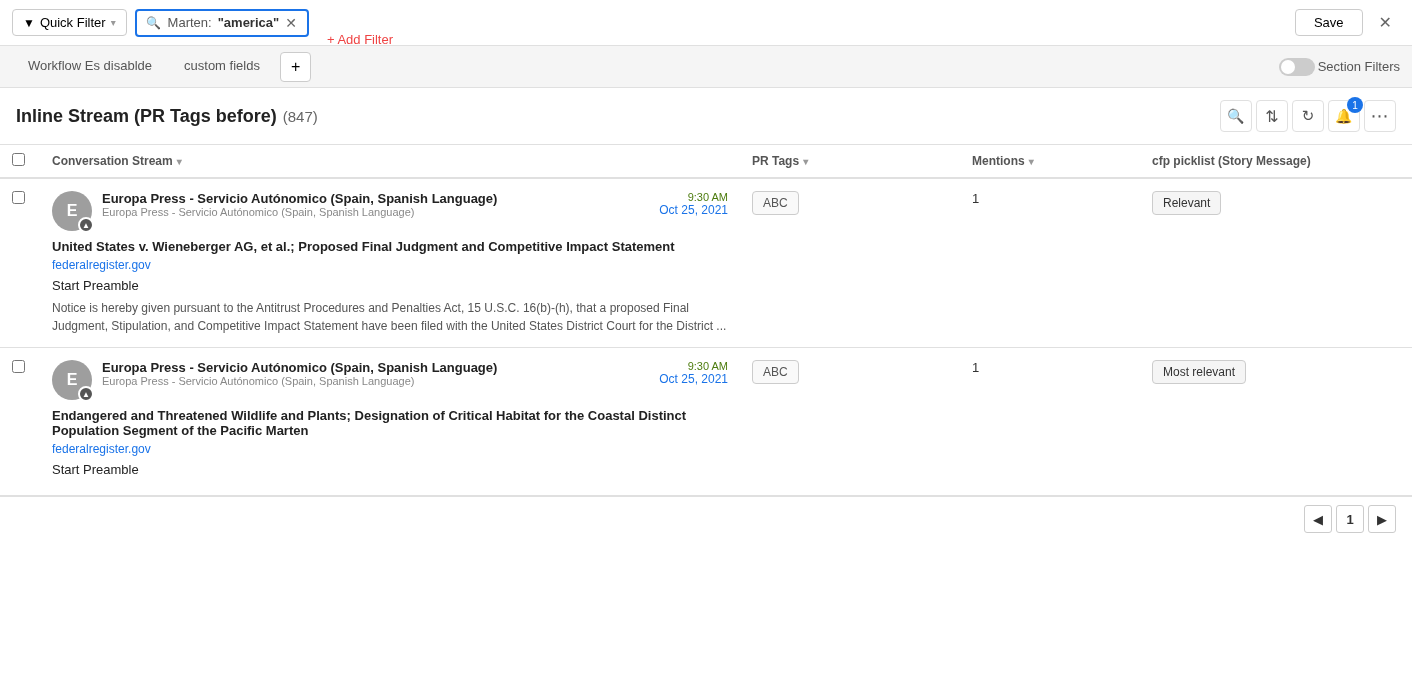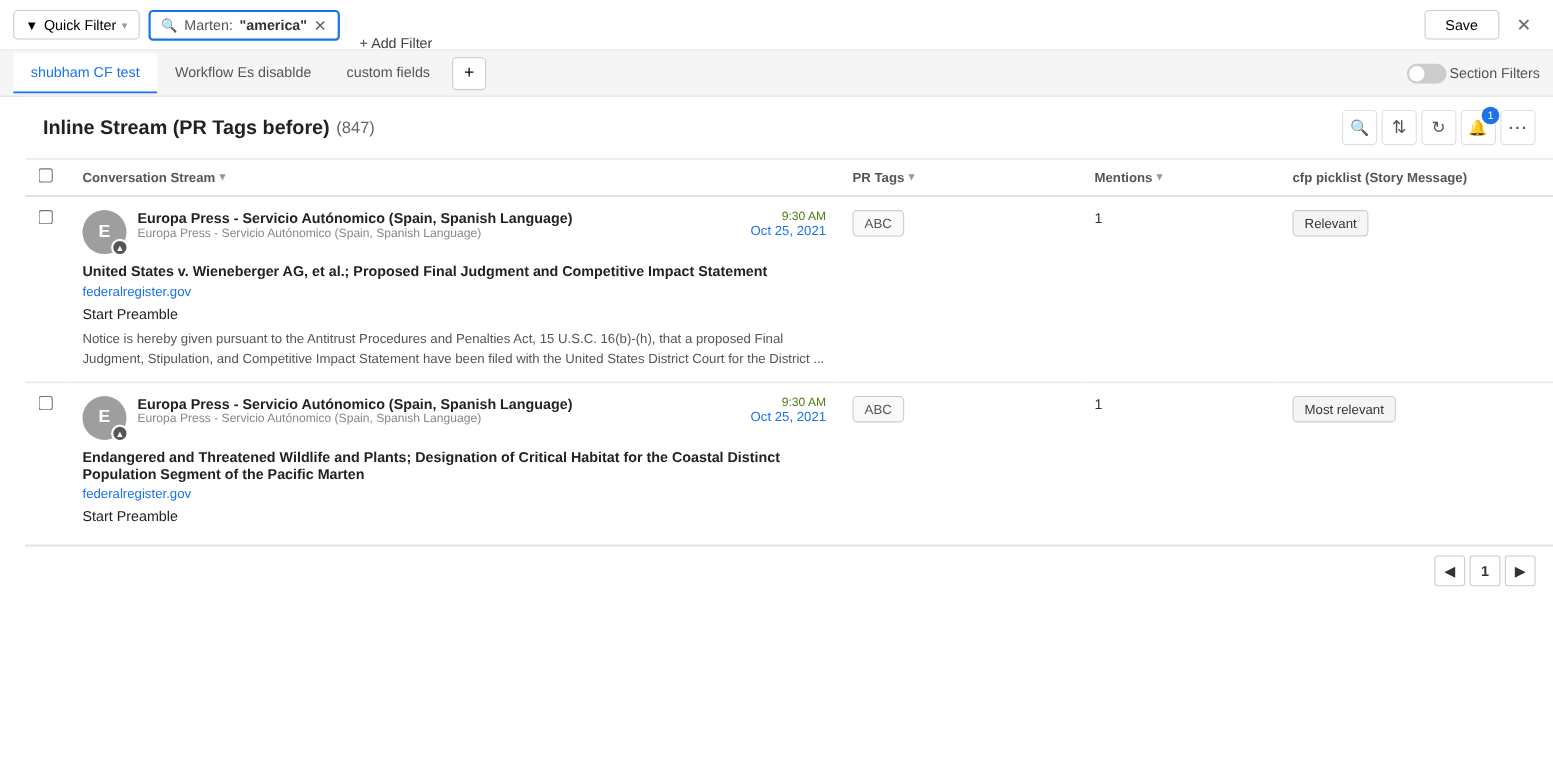--- a/index.html
+++ b/index.html
@@ -14,21 +14,21 @@
       display: flex; align-items: center; gap: 5px; padding: 5px 10px;
       border: 1px solid #ccc; border-radius: 4px; background: #fff; cursor: pointer; font-size: 13px;
     }
     .query-pill {
       display: flex; align-items: center; gap: 6px; padding: 4px 10px;
       border: 2px solid #1a73e8; border-radius: 4px; background: #fff; font-size: 13px;
     }
     .query-pill .close-x { cursor: pointer; color: #666; font-size: 14px; }
     .add-filter-btn {
       display: flex; align-items: flex-end; gap: 5px; padding: 5px 10px;
-      border: none; background: transparent; cursor: pointer; font-size: 13px; color: #404040; margin-top: 33px;
+      border: none; background: transparent; cursor: pointer; font-size: 13px; color: #ef4444; margin-top: 33px;
     }
     .toolbar-spacer { flex: 1; }
     .save-btn {
       padding: 5px 18px; border: 1px solid #ccc; border-radius: 4px; background: #fff;
       cursor: pointer; font-size: 13px;
     }
     .close-btn {
       padding: 5px 8px; border: none; background: transparent; cursor: pointer; font-size: 16px; color: #666;
     }
 
@@ -55,21 +55,21 @@
     }
     .toggle-track {
       width: 36px; height: 18px; background: #ccc; border-radius: 9px; position: relative; cursor: pointer;
     }
     .toggle-thumb {
       width: 14px; height: 14px; background: #fff; border-radius: 50%;
       position: absolute; top: 2px; left: 2px; transition: left 0.2s;
     }
 
     
-    .main-content { background: #fff; margin-left: 23px; }
+    .main-content { background: #fff; }
 
     
     .page-header {
       display: flex; align-items: center; padding: 12px 16px; border-bottom: 1px solid #e0e0e0;
     }
     .page-title { font-size: 18px; font-weight: 600; color: #222; }
     .page-count { font-size: 15px; font-weight: 400; color: #666; margin-left: 6px; }
     .header-spacer { flex: 1; }
     .header-actions { display: flex; align-items: center; gap: 4px; }
     .icon-btn {
@@ -175,23 +175,20 @@
 
   <button class="save-btn">
     <span>Save</span>
   </button>
   <button class="close-btn">
     <span>✕</span>
   </button>
 </div>
 
 <div class="tabs-bar">
-  <div class="tab active">
-    <span>shubham CF test</span>
-  </div>
   <div class="tab">
     <span>Workflow Es disablde</span>
   </div>
   <div class="tab">
     <span>custom fields</span>
   </div>
   <button class="tab-add">
     <span>+</span>
   </button>
   <div class="tabs-spacer"></div>

